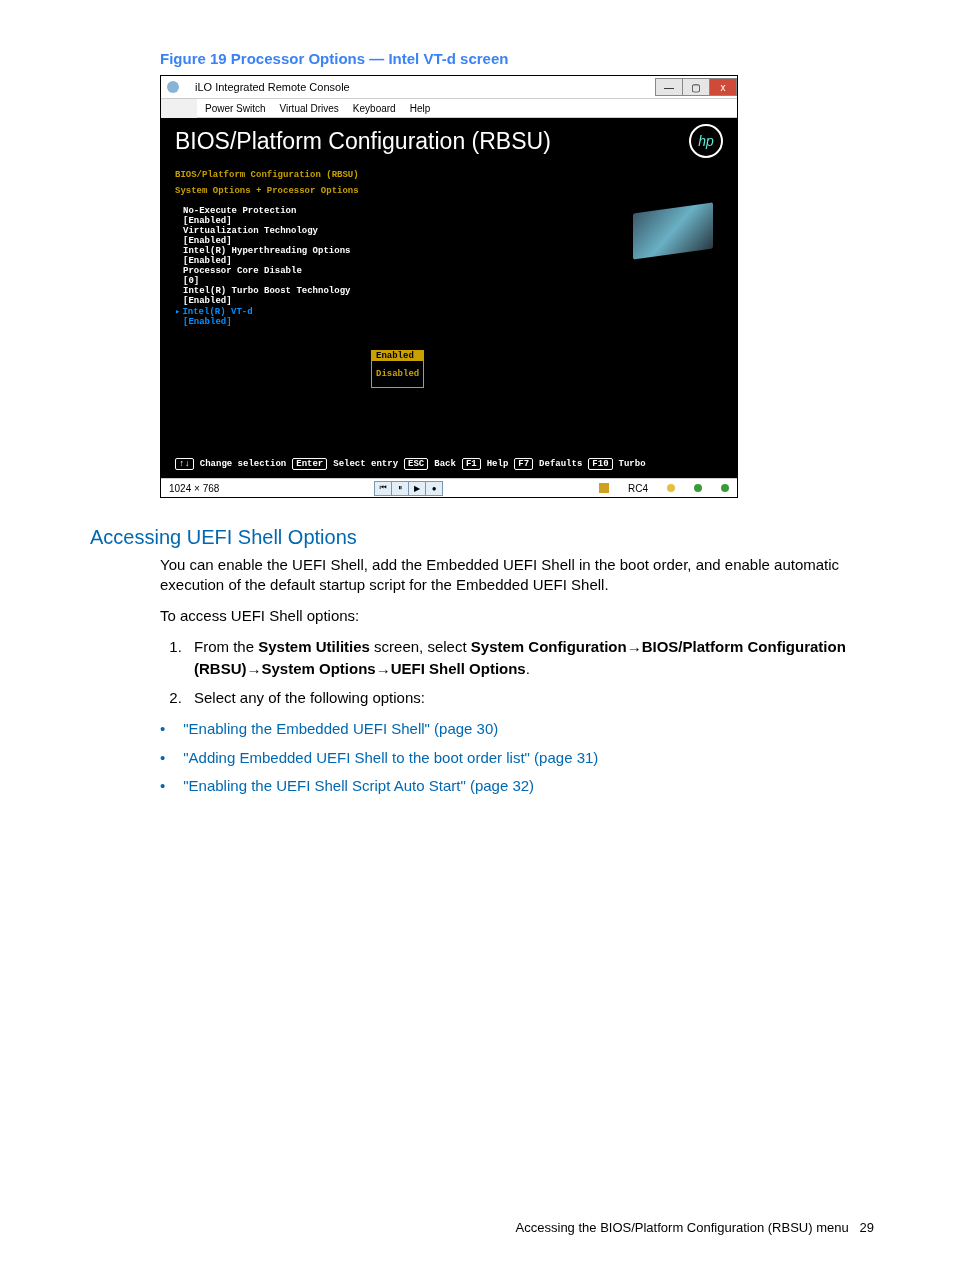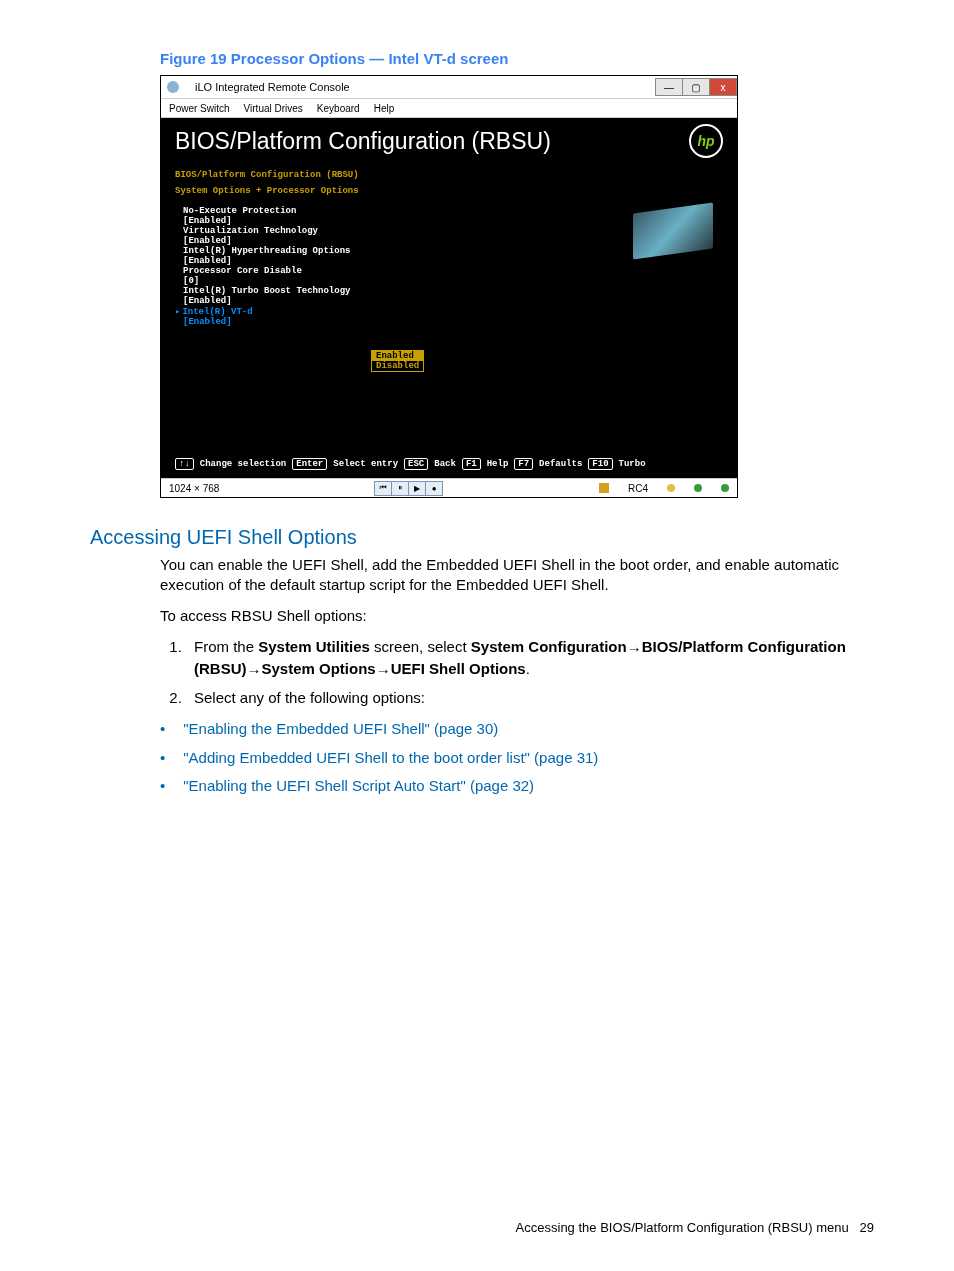--- a/index.html
+++ b/index.html
@@ -65,20 +65,21 @@
   }
   .menubar {
     height: 18px;
     background: #fff;
     font-size: 10px;
     padding-left: 8px;
     display: flex;
     gap: 14px;
     align-items: center;
     border-bottom: 1px solid #ccc;
+    margin-left: 36px;
   }
   .bios-screen {
     background: #000;
     color: #fff;
     position: relative;
     height: 360px;
     padding: 0;
   }
   .bios-header {
     display: flex;
@@ -88,23 +89,23 @@
   }
   .bios-title {
     color: #fff;
     font-family: Arial, sans-serif;
     font-size: 23px;
   }
   .hp-logo {
     width: 30px; height: 30px;
     border: 2px solid #fff;
     border-radius: 50%;
-    color: #84cc16;
+    color: #5eead4;
     font-style: italic;
-    font-weight: bold;
+    font-weight: normal;
     font-size: 14px;
     display: flex;
     align-items: center;
     justify-content: center;
     font-family: Arial;
   }
   .server-img {
     position: absolute;
     right: 24px;
     top: 90px;
@@ -154,21 +155,21 @@
     font-size: 9px;
     font-weight: bold;
   }
   .pick-enabled {
     background: #c8a000;
     color: #000;
     padding: 0 4px;
   }
   .pick-disabled {
     color: #c8a000;
-    padding: 0 4px;
+    padding: 8px 4px;
   }
   .bios-footer {
     position: absolute;
     bottom: 8px;
     left: 14px;
     right: 14px;
     font-family: "Courier New", monospace;
     font-size: 9px;
     color: #fff;
     display: flex;
@@ -359,21 +360,21 @@
         <span class="dot y"></span>
         <span class="dot g"></span>
         <span class="dot g"></span>
       </div>
     </div>
   </div>
 
   <div class="section-heading">Accessing UEFI Shell Options</div>
 
   <div class="body-text">You can enable the UEFI Shell, add the Embedded UEFI Shell in the boot order, and enable automatic execution of the default startup script for the Embedded UEFI Shell.</div>
-  <div class="body-text">To access RBSU Shell options:</div>
+  <div class="body-text">To access UEFI Shell options:</div>
 
   <ol class="steps">
     <li><span>From the </span><span class="bold">System Utilities</span><span> screen, select </span><span class="bold">System Configuration</span><span>→</span><span class="bold">BIOS/Platform Configuration (RBSU)</span><span>→</span><span class="bold">System Options</span><span>→</span><span class="bold">UEFI Shell Options</span><span>.</span></li>
     <li>Select any of the following options:</li>
   </ol>
 
   <ul class="bullets">
     <li><a href="#">"Enabling the Embedded UEFI Shell" (page 30)</a></li>
     <li><a href="#">"Adding Embedded UEFI Shell to the boot order list" (page 31)</a></li>
     <li><a href="#">"Enabling the UEFI Shell Script Auto Start" (page 32)</a></li>

